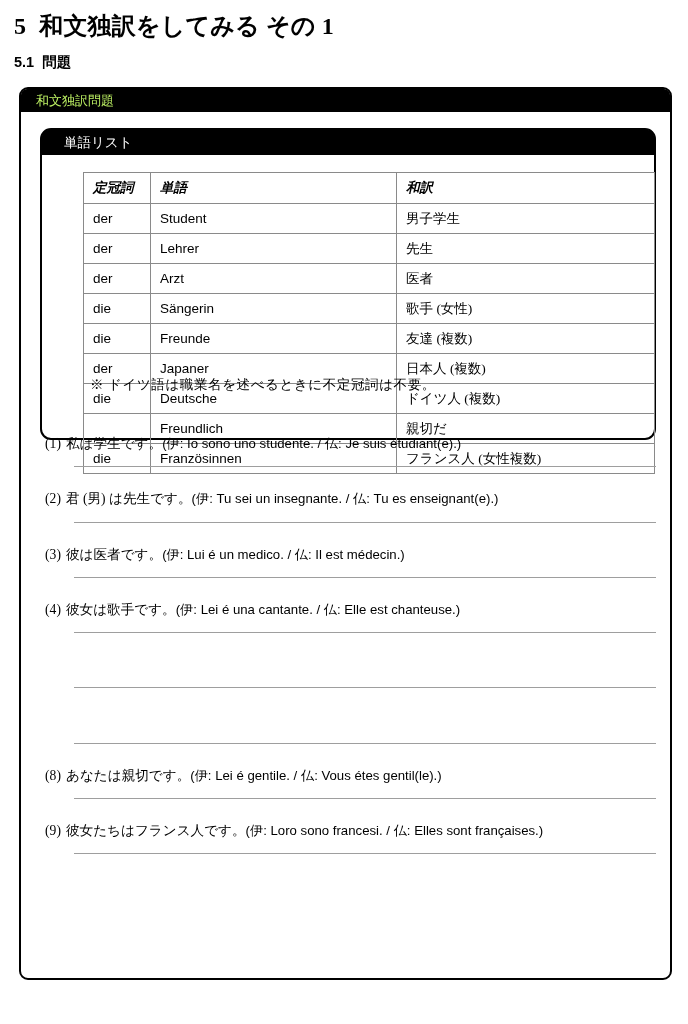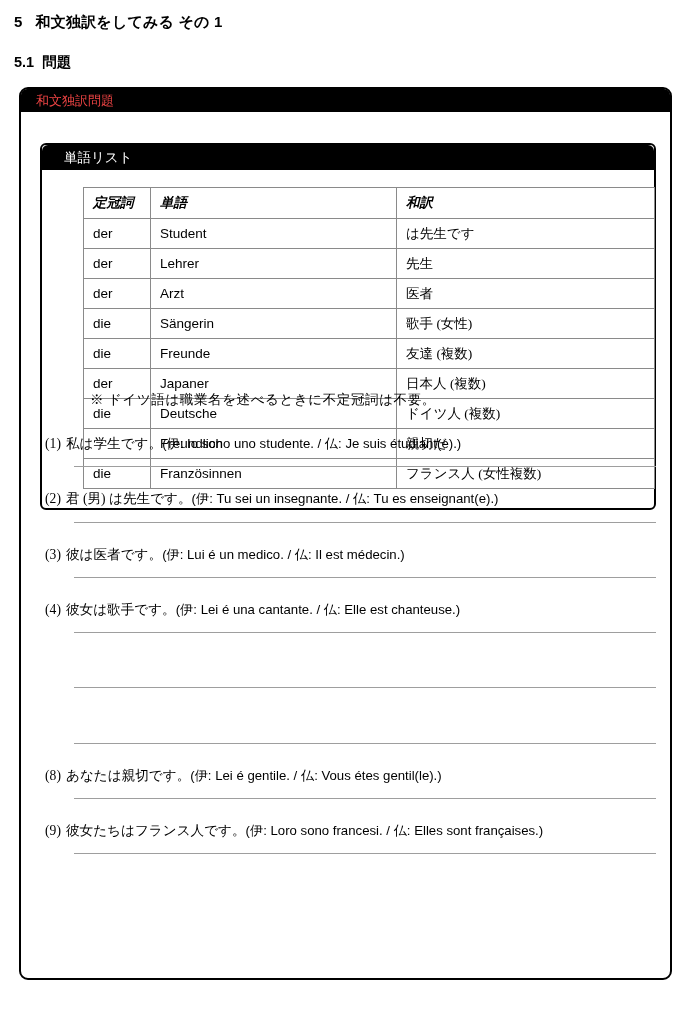--- a/index.html
+++ b/index.html
@@ -11,23 +11,23 @@
     width: 688px;
     height: 1024px;
     font-family: "Liberation Serif", "DejaVu Serif", serif;
     color: #000000;
     overflow: hidden;
     position: relative;
   }
 
   
   .section-heading {
-    font-family: Liberation Sans, sans-serif;
+    font-family: Liberation Serif, serif;
     font-weight: bold;
-    font-size: 15px;
+    font-size: 24px;
     line-height: 1;
     padding: 0;
     margin: 0;
     position: absolute;
     left: 14px;
     top: 14px;
     white-space: pre;
     letter-spacing: 0.2px;
   }
   .section-heading .num { margin-right: 13px; }
@@ -58,42 +58,41 @@
     background: #ffffff;
   }
   .outer-title-bar {
     position: absolute;
     left: 0;
     top: 0;
     right: 0;
     height: 23px;
     background: #000000;
     border-radius: 6px 6px 0 0;
-    color: #ef4444;
+    color: #bef264;
     font-family: "Liberation Sans", "DejaVu Sans", sans-serif;
     font-size: 13px;
     font-weight: normal;
     line-height: 23px;
     padding-left: 15px;
     box-sizing: border-box;
     white-space: pre;
   }
 
   
   .inner-box {
     position: absolute;
     left: 19px;
     top: 39px;
     width: 616px;
-    height: 367px;
+    height: 312px;
     border: 2.5px solid #000000;
-    border-radius: 6px;
+    border-radius: 11px;
     box-sizing: border-box;
     background: #ffffff;
-    margin-top: 15px;
   }
   .inner-title-bar {
     position: absolute;
     left: 0;
     top: 0;
     right: 0;
     height: 25px;
     background: #000000;
     border-radius: 6px 6px 0 0;
     color: #ffffff;
@@ -208,21 +207,21 @@
         <tr>
           <th class="jp">定冠詞</th>
           <th class="jp">単語</th>
           <th class="jp">和訳</th>
         </tr>
       </thead>
       <tbody>
         <tr>
           <td>der</td>
           <td>Student</td>
-          <td class="jp">は先生です</td>
+          <td class="jp">男子学生</td>
         </tr>
         <tr>
           <td>der</td>
           <td>Lehrer</td>
           <td class="jp">先生</td>
         </tr>
         <tr>
           <td>der</td>
           <td>Arzt</td>
           <td class="jp">医者</td>

